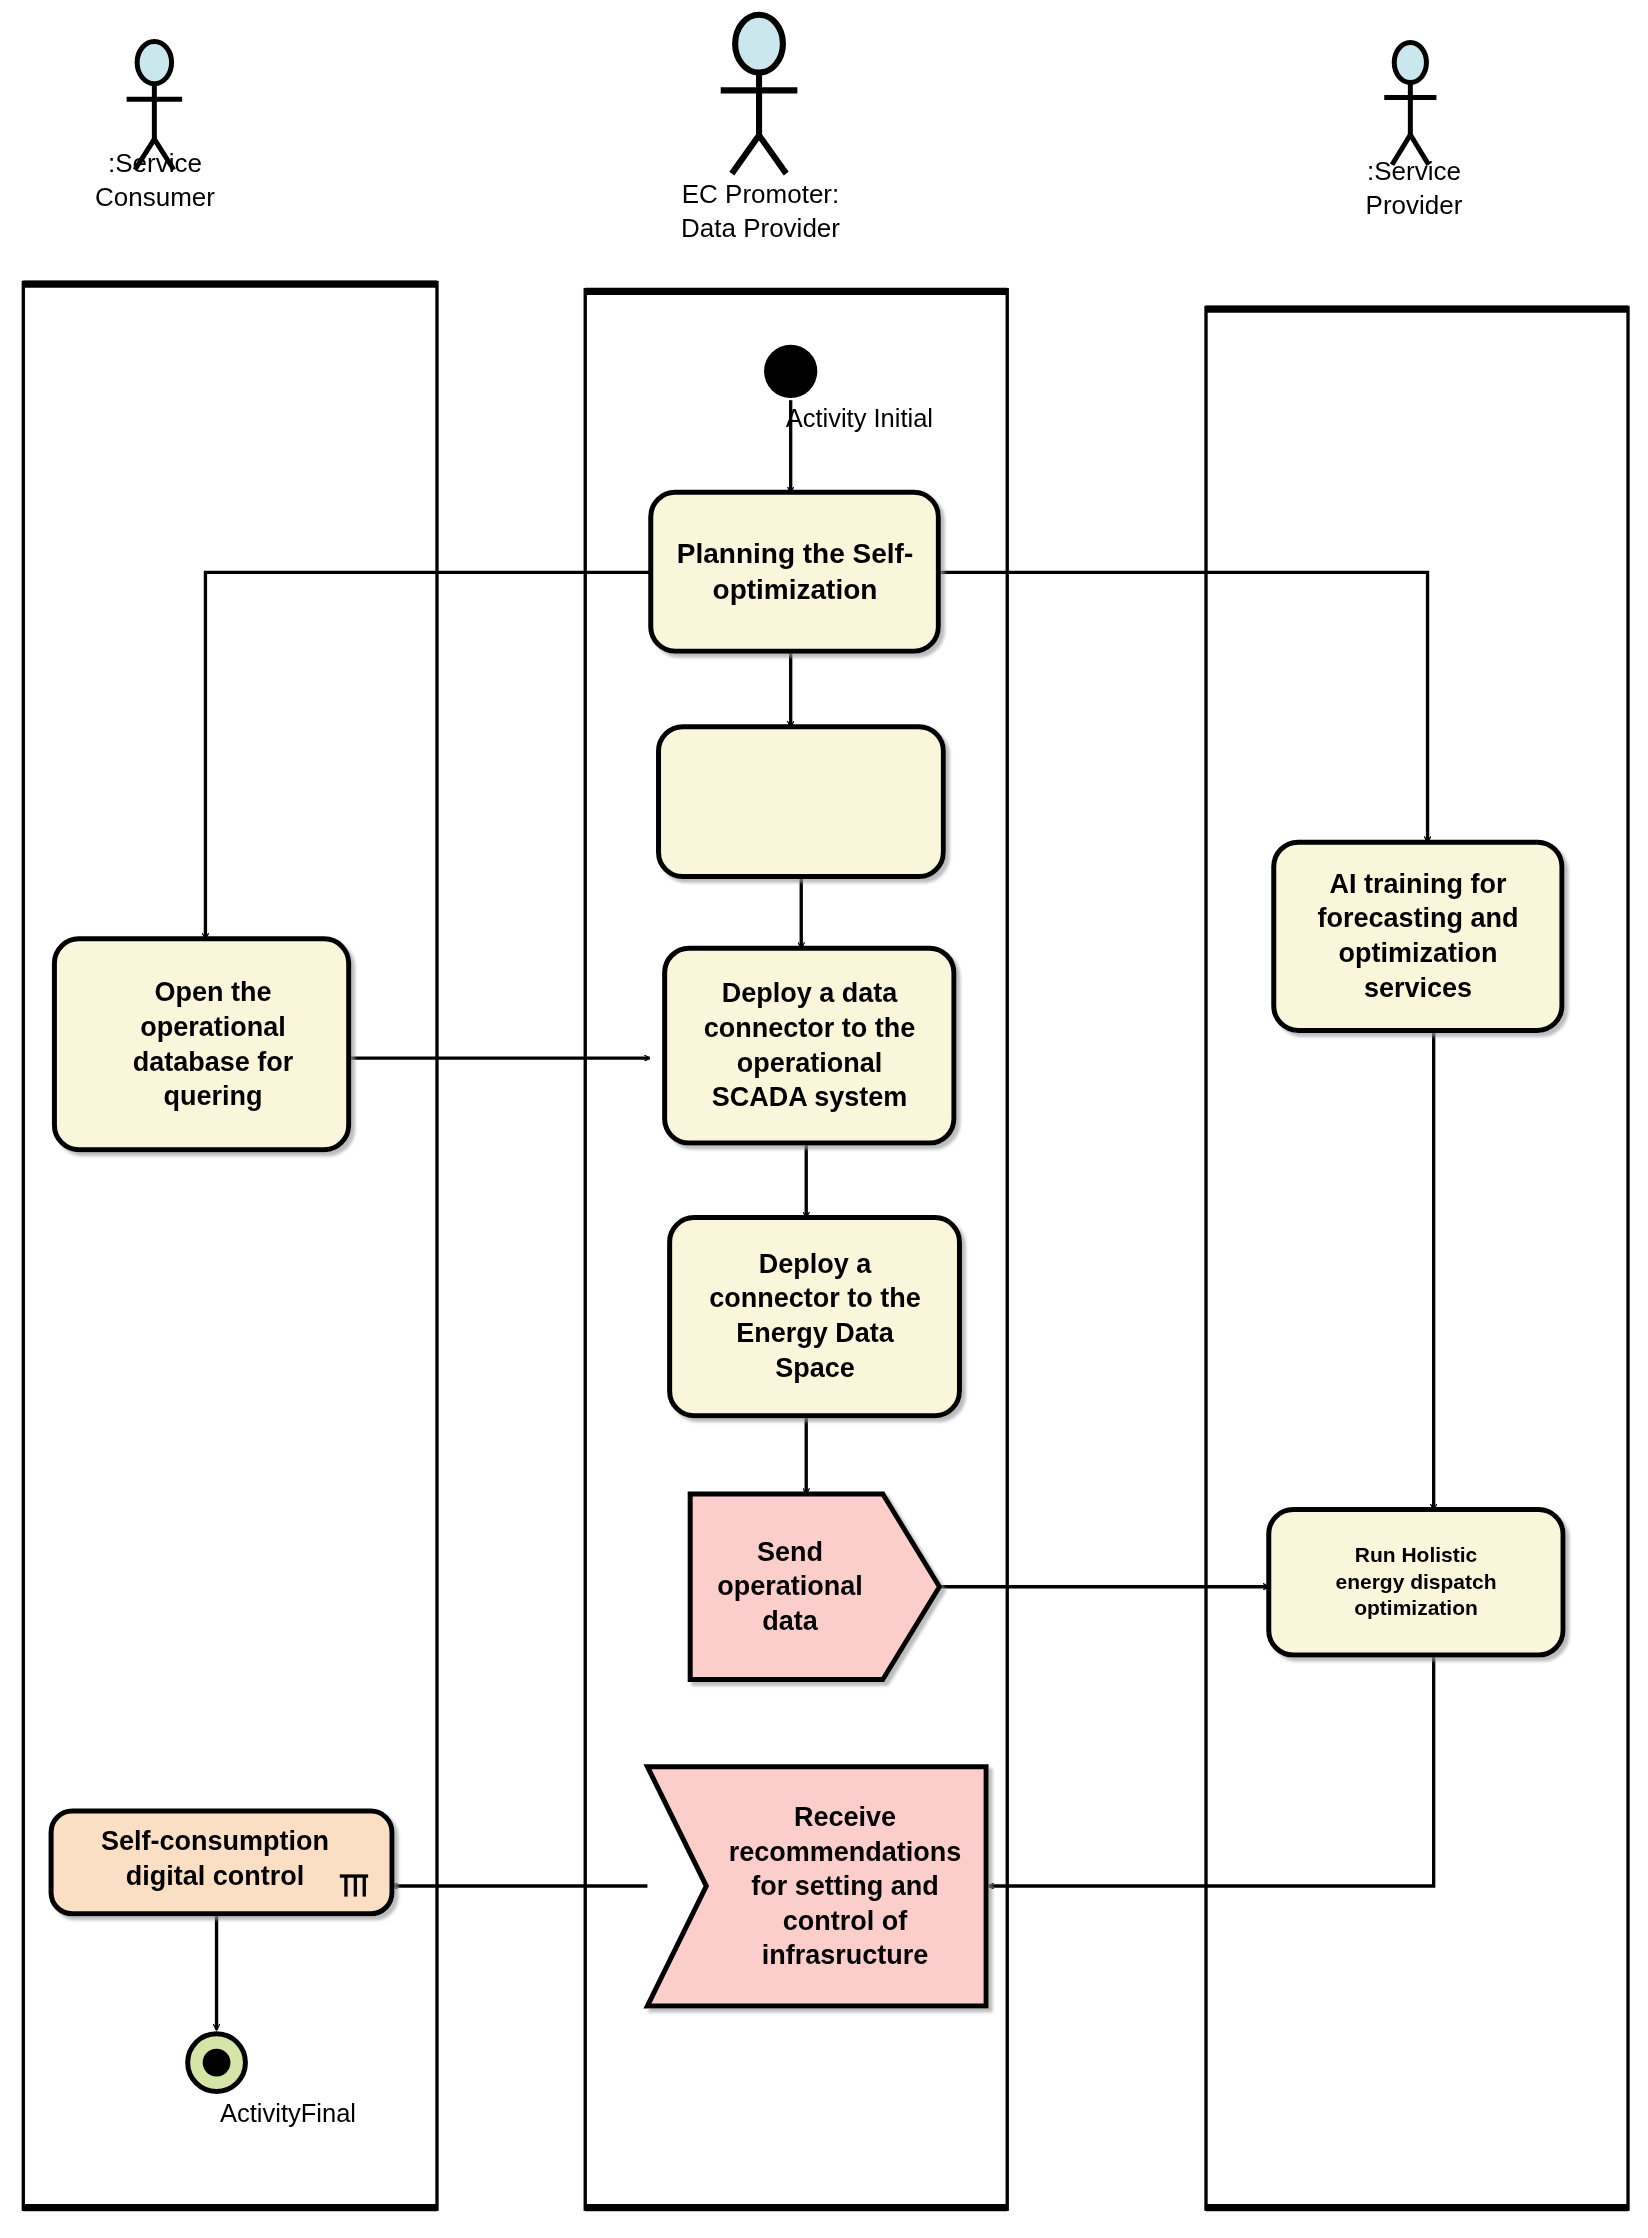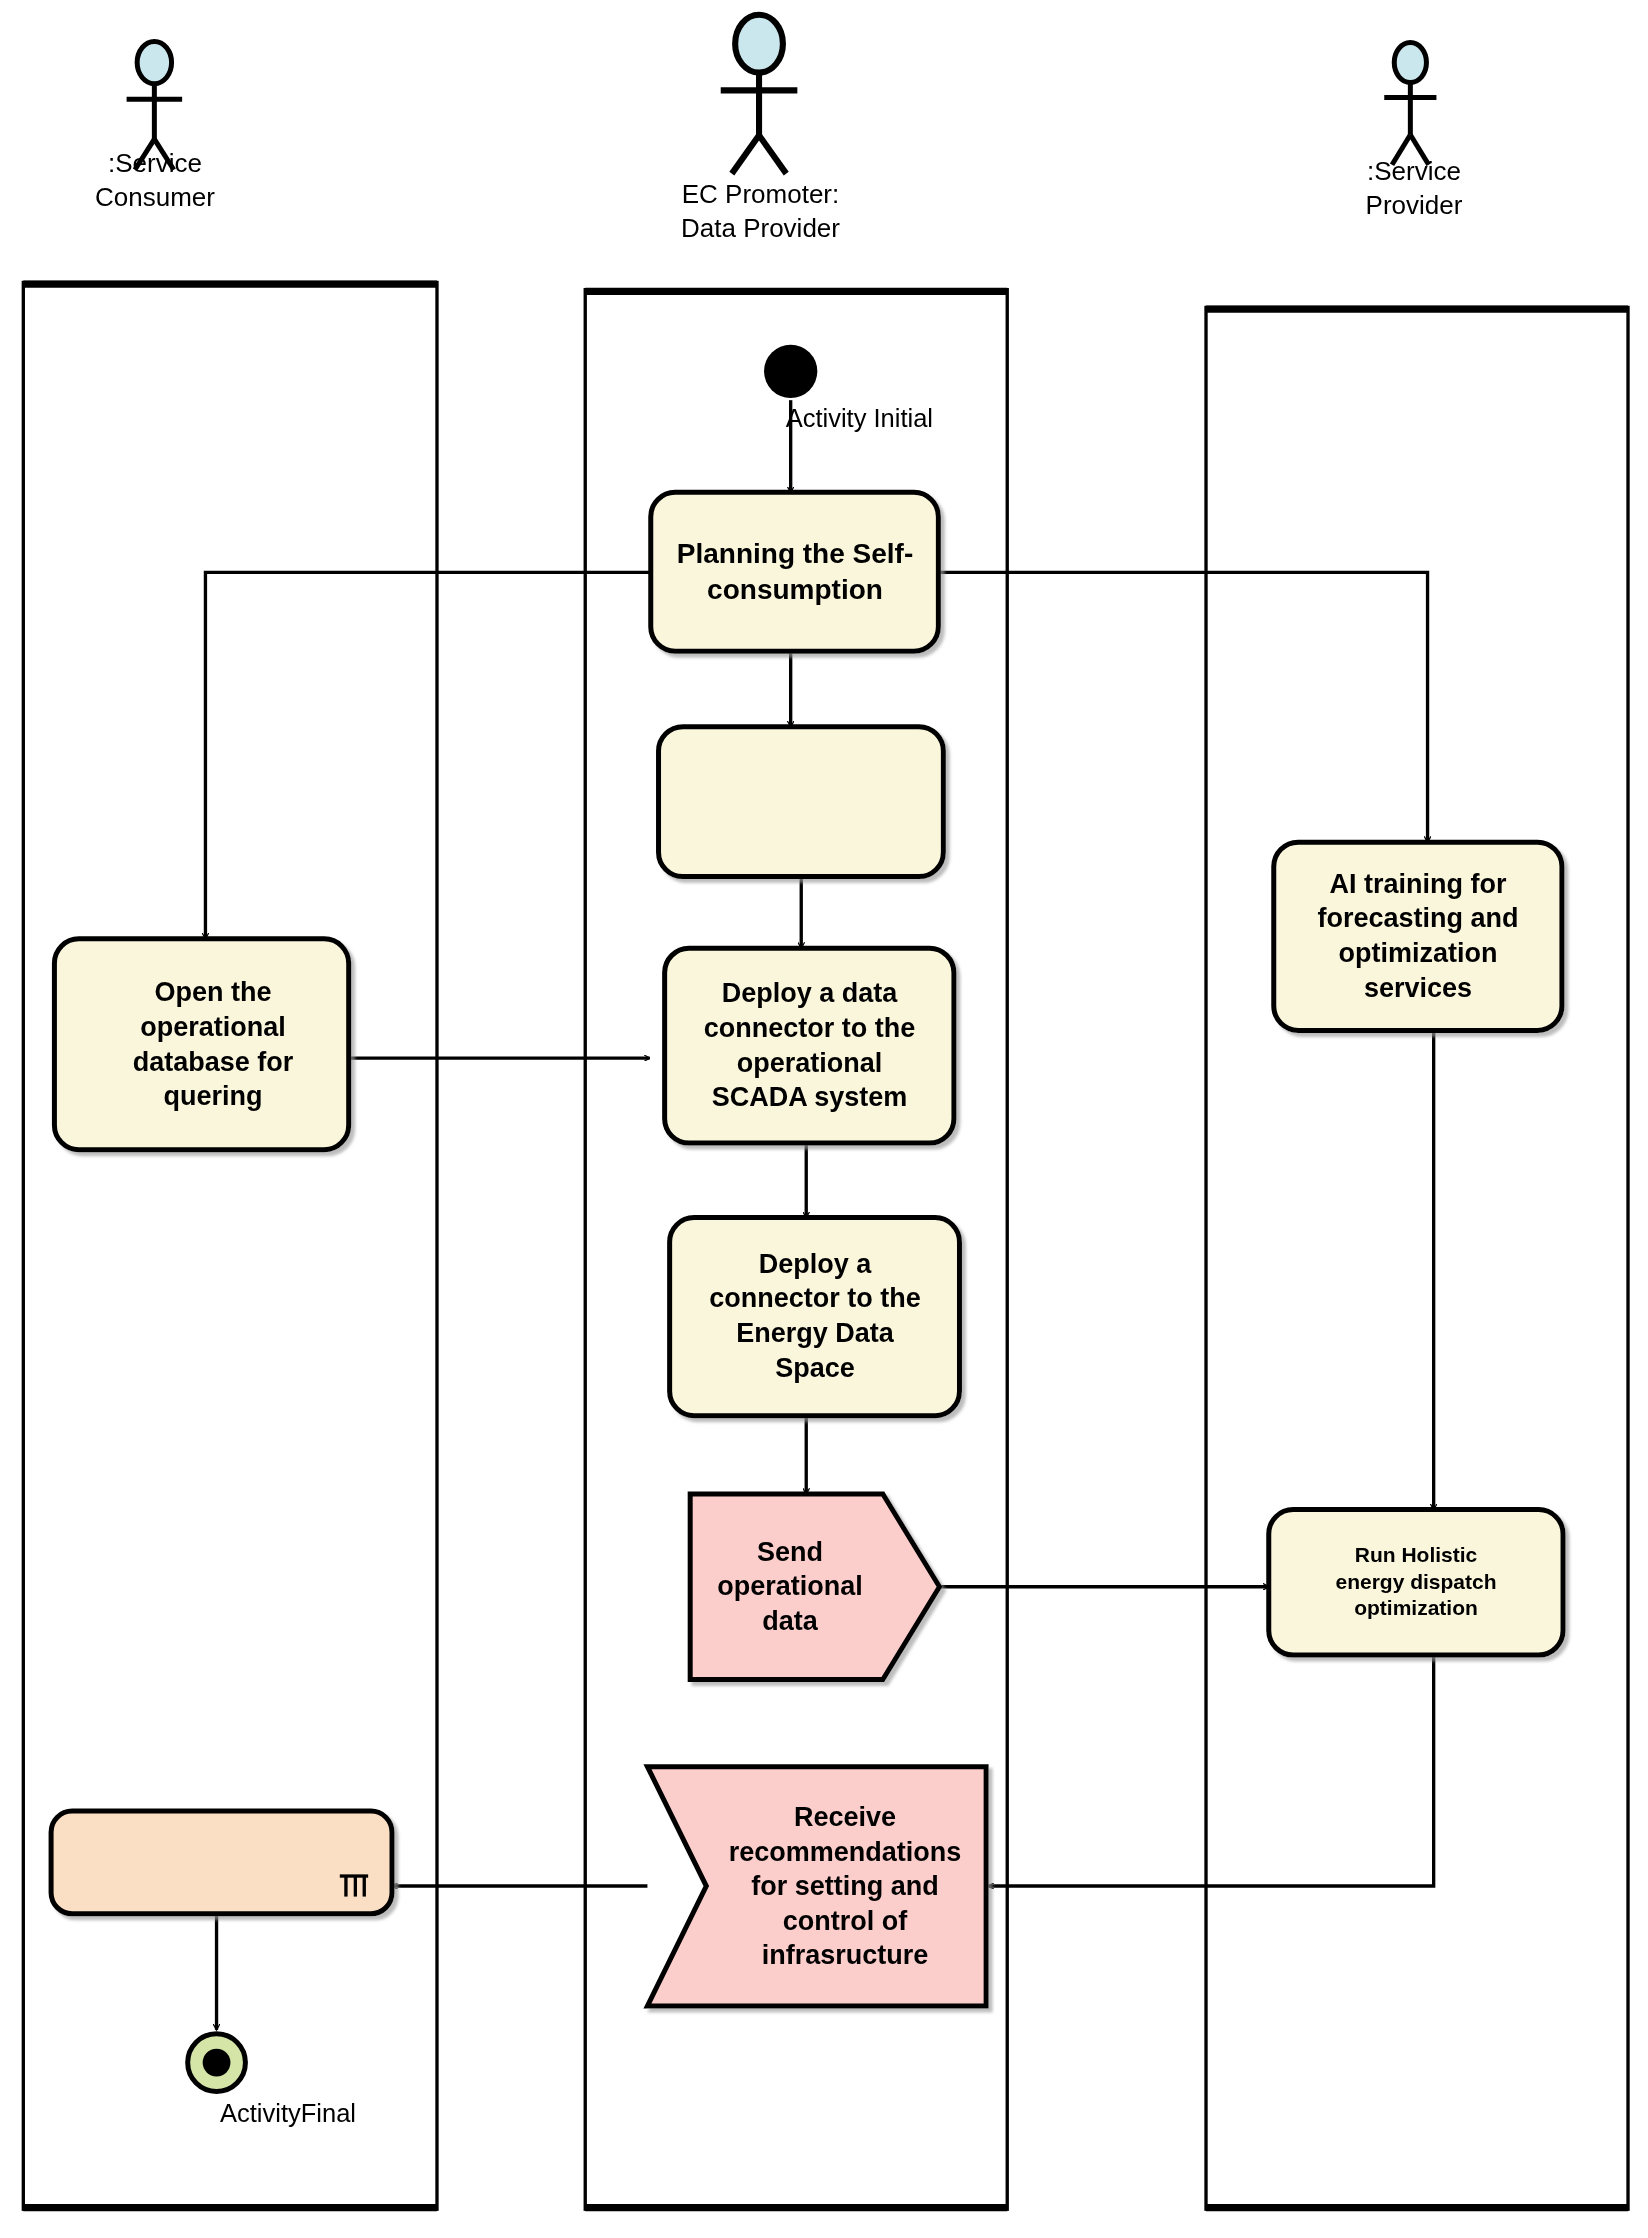--- a/index.html
+++ b/index.html
@@ -164,21 +164,21 @@
 Data Provider</div>
 
 <div class="actor-label" style="left:1325px;top:154px;width:178px;">:Service
 Provider</div>
 
 <div class="plain-label" style="left:655px;top:404px;width:278px;">Activity Initial</div>
 
 <div class="plain-label" style="left:78px;top:2099px;width:278px;">ActivityFinal</div>
 
 <div class="node-label" style="left:651px;top:492px;width:288px;height:159px;font-size:28px;">Planning the Self-
-consumption</div>
+optimization</div>
 
 
 <div class="node-label" style="left:665px;top:948px;width:289px;height:195px;font-size:27px;">Deploy a data
 connector to the
 operational
 SCADA system</div>
 
 <div class="node-label" style="left:670px;top:1217px;width:290px;height:198px;font-size:27px;">Deploy a
 connector to the
 Energy Data
@@ -192,20 +192,22 @@
 recommendations
 for setting and
 control of
 infrasructure</div>
 
 <div class="node-label" style="left:66px;top:939px;width:294px;height:211px;font-size:27px;">Open the
 operational
 database for
 quering</div>
 
+<div class="node-label" style="left:51px;top:1811px;width:328px;height:96px;font-size:27px;">Self-consumption
+digital control</div>
 
 <div class="node-label" style="left:1274px;top:842px;width:288px;height:188px;font-size:27px;">AI training for
 forecasting and
 optimization
 services</div>
 
 <div class="node-label" style="left:1269px;top:1509px;width:294px;height:146px;font-size:21px;text-align:center;">Run Holistic
 energy dispatch
 optimization</div>
 

